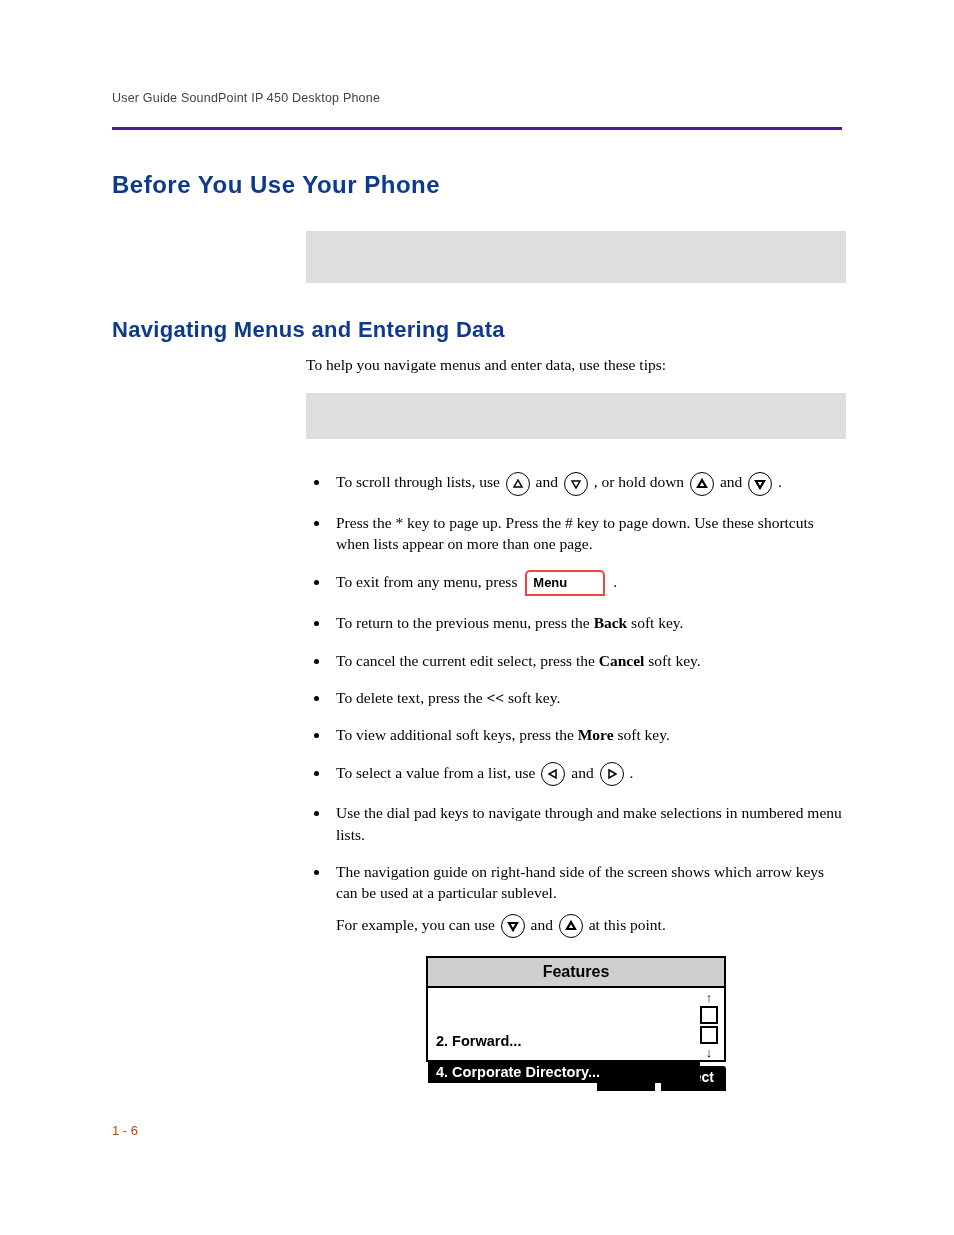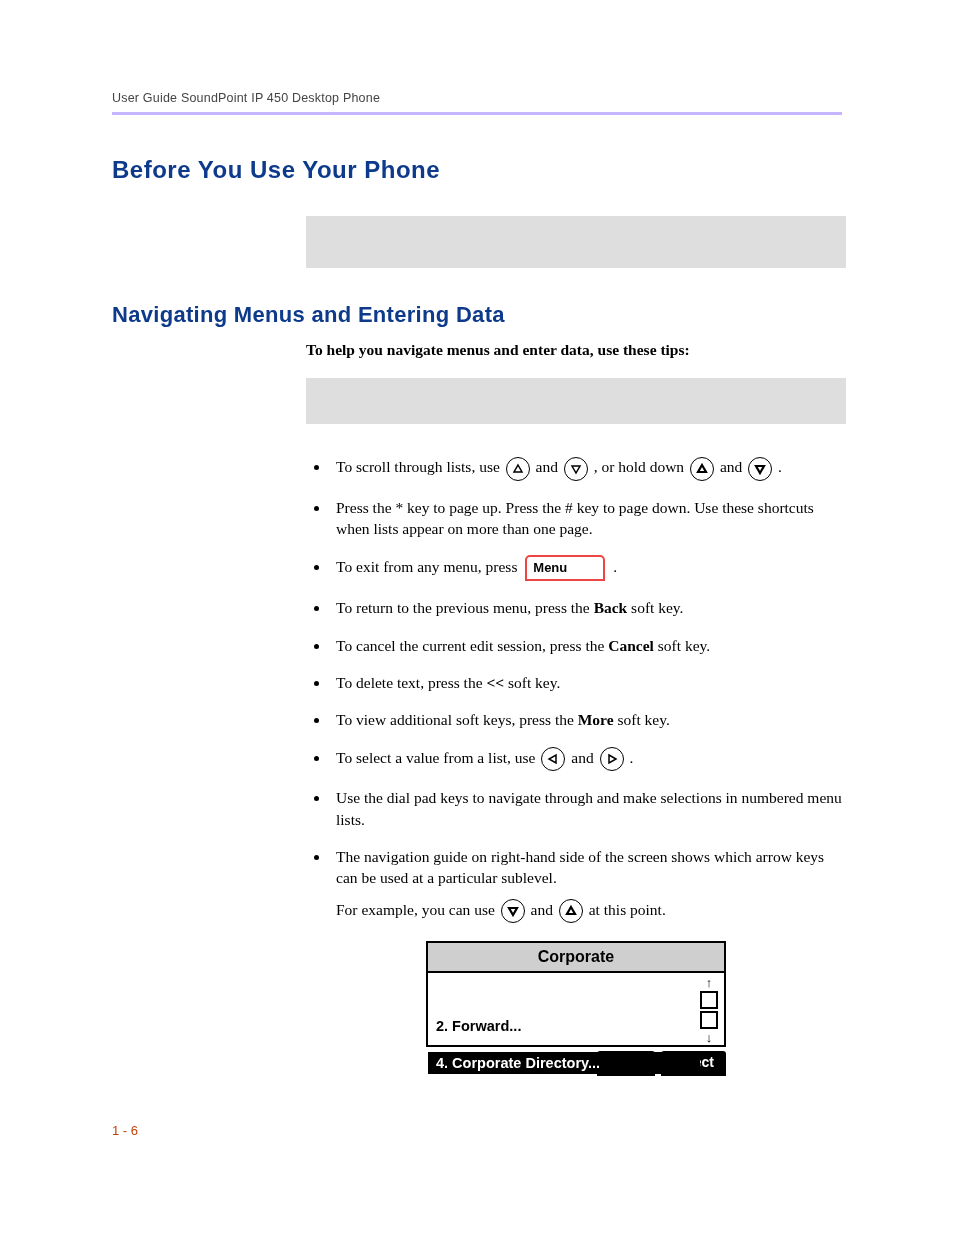--- a/index.html
+++ b/index.html
@@ -16,22 +16,22 @@
     height: 1235px;
     position: relative;
     box-sizing: border-box;
     padding: 90px 112px 0 112px;
   }
   .running-head {
     font-family: "Arial Narrow", Arial, sans-serif;
     font-size: 12.5px;
     letter-spacing: 0.2px;
     color: #444;
-    border-bottom: 3px solid #c4b5fd;
-    padding-bottom: 5px;
+    border-bottom: 3px solid #4c1d95;
+    padding-bottom: 20px;
     margin-bottom: 38px;
   }
   h1.chapter {
     font-family: "Arial Narrow", Arial, sans-serif;
     font-weight: 700;
     font-size: 24px;
     color: #0d3a8b;
     margin: 0 0 30px 0;
     letter-spacing: 0.5px;
   }
@@ -49,21 +49,20 @@
     color: #0d3a8b;
     margin: 0 0 8px 0;
     letter-spacing: 0.3px;
   }
   .indent-col {
     margin-left: 194px;
     width: 540px;
   }
   .lead {
     margin: 0 0 18px 0;
-    font-weight: bold;
   }
   ul.tips {
     list-style-type: disc;
     margin: 0;
     padding: 0 0 0 24px;
   }
   ul.tips > li {
     margin: 0 0 16px 0;
     padding-left: 6px;
   }
@@ -136,21 +135,21 @@
     font-size: 14.5px;
     line-height: 1.55;
   }
   .lcd-row {
     padding: 0 2px;
     margin-top: 40px;
   }
   .lcd-row.sel {
     background: #000;
     color: #fff;
-    margin: 14px -6px;
+    margin: 8px -6px;
     padding: 0 8px;
   }
   .lcd-nav {
     position: absolute;
     right: 4px; top: 3px;
     width: 22px;
     display: flex;
     flex-direction: column;
     gap: 2px;
     align-items: center;
@@ -245,21 +244,21 @@
         <span>To exit from any menu, press </span>
         <span class="menu-btn">Menu</span>
         <span> .</span>
       </li>
 
       <li>
         <span>To return to the previous menu, press the </span><span class="bold">Back</span><span> soft key.</span>
       </li>
 
       <li>
-        <span>To cancel the current edit session, press the </span><span class="bold">Cancel</span><span> soft key.</span>
+        <span>To cancel the current edit select, press the </span><span class="bold">Cancel</span><span> soft key.</span>
       </li>
 
       <li>
         <span>To delete text, press the </span><span class="bold">&lt;&lt;</span><span> soft key.</span>
       </li>
 
       <li>
         <span>To view additional soft keys, press the </span><span class="bold">More</span><span> soft key.</span>
       </li>
 
@@ -293,21 +292,21 @@
           <span> and </span>
           <span class="circ">
             <svg width="12" height="12" viewBox="0 0 12 12">
                 <polygon class="tri-up bold-tri" points="6,2 10,9 2,9"></polygon>
               </svg>
           </span>
           <span> at this point.</span>
         </div>
 
         <div class="lcd">
-          <div class="lcd-title">Corporate</div>
+          <div class="lcd-title">Features</div>
           <div class="lcd-body">
             <div class="lcd-row">2. Forward...</div>
             <div class="lcd-row sel">4. Corporate Directory...</div>
             <div class="lcd-nav">
               <span>↑</span>
               <span class="blk"></span>
               <span class="blk"></span>
               <span>↓</span>
             </div>
           </div>

